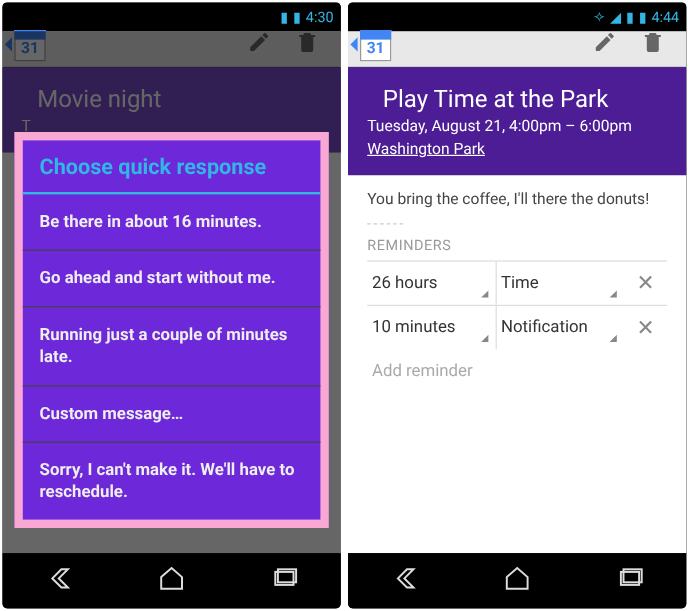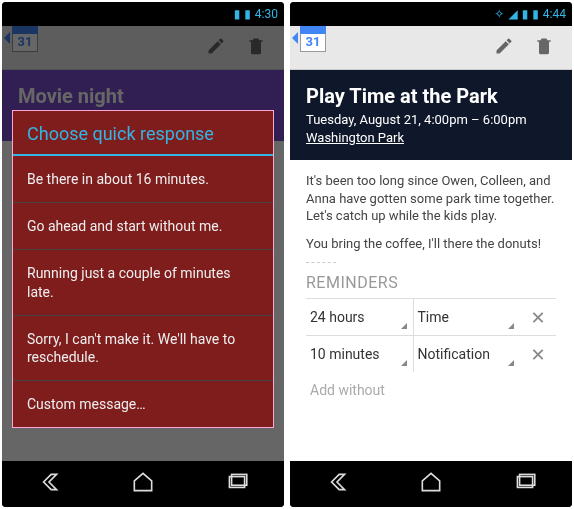--- a/index.html
+++ b/index.html
@@ -1,53 +1,53 @@
 <!DOCTYPE html>
 <html><head>
 <meta charset="utf-8">
 <style>
   * { box-sizing: border-box; margin: 0; padding: 0; }
   body { font-family: Roboto, "Helvetica Neue", Arial, sans-serif; background: #fff; width: 574px; height: 509px; overflow: hidden; display: flex; gap: 6px; padding: 2px; }
   .phone { width: 282px; height: 505px; background: #000; border-radius: 4px; overflow: hidden; display: flex; flex-direction: column; position: relative; }
   
   .status { height: 24px; background: #000; color: #33b5e5; display: flex; justify-content: flex-end; align-items: center; padding: 0 6px; font-size: 12px; gap: 4px; }
   
-  .actionbar { height: 44px; background: #e8e8e8; display: flex; align-items: flex-start; padding: 0 8px; border-bottom: 1px solid #ccc; }
+  .actionbar { height: 30px; background: #e8e8e8; display: flex; align-items: flex-end; padding: 0 8px; border-bottom: 1px solid #ccc; }
   .cal-icon { width: 30px; height: 30px; position: relative; }
   .cal-icon .back { position: absolute; left: -6px; top: 6px; width: 0; height: 0; border-top: 6px solid transparent; border-bottom: 6px solid transparent; border-right: 6px solid #4285f4; }
   .cal-icon .page { position: absolute; left: 2px; top: 0; width: 26px; height: 26px; background: #fff; border: 1px solid #999; }
   .cal-icon .band { position: absolute; left: 2px; top: 0; width: 26px; height: 8px; background: #4285f4; }
   .cal-icon .num { position: absolute; left: 2px; top: 8px; width: 26px; text-align: center; font-size: 13px; font-weight: bold; color: #4285f4; }
   .act-spacer { flex: 1; }
   .act-btn { width: 40px; height: 40px; display: flex; align-items: center; justify-content: center; color: #666; }
   
   .event-head { padding: 14px 16px; color: #fff; }
-  .event-head .title { font-size: 20px; font-weight: 700; margin-bottom: 4px; }
+  .event-head .title { font-size: 20px; font-weight: 400; margin-bottom: 4px; margin-left: 13px; }
   .event-head .sub { font-size: 13px; }
   .event-head .loc { font-size: 13px; text-decoration: underline; margin-top: 2px; display: inline-block; }
   .purple { background: #7c4dcc; }
-  .teal { background: #0f172a; }
+  .teal { background: #4c1d95; }
   
   .event-body { background: #fff; flex: 1; padding: 12px 16px; color: #444; font-size: 13px; overflow: hidden; }
   .event-body p { margin-bottom: 10px; line-height: 1.35; }
   .hr { border: none; border-top: 1px dashed #ccc; margin: 8px 0 10px; width: 30px; }
-  .rem-label { color: #999; font-size: 16px; letter-spacing: 0.5px; margin-bottom: 6px; }
+  .rem-label { color: #999; font-size: 12px; letter-spacing: 0.5px; margin-bottom: 6px; }
   .rem-row { display: flex; align-items: center; border-top: 1px solid #ddd; }
   .rem-row:last-of-type { border-bottom: 1px solid #ddd; }
   .spin { flex: 1; padding: 10px 4px; position: relative; color: #333; font-size: 14px; border-right: 1px solid #ddd; }
   .spin.noborder { border-right: none; }
   .spin::after { content: ""; position: absolute; right: 6px; bottom: 6px; width: 0; height: 0; border-left: 6px solid transparent; border-bottom: 6px solid #888; }
   .rem-x { width: 36px; text-align: center; font-size: 18px; color: #888; }
   .add-rem { color: #aaa; font-size: 14px; padding: 10px 4px; }
   
   .formrow { background: #eee; border-bottom: 1px solid #ccc; padding: 8px 10px; font-size: 13px; color: #666; }
   
   .dim { position: absolute; inset: 24px 0 46px 0; background: rgba(0,0,0,0.6); }
   
-  .dialog { position: absolute; left: 10px; right: 10px; top: 108px; background: #7f1d1d; color: #eee; border: 1px solid #f9a8d4; font-size: 14px; }
+  .dialog { position: absolute; left: 10px; right: 10px; top: 108px; background: #6d28d9; color: #eee; border: 7px solid #f9a8d4; font-size: 14px; font-weight: bold; }
   .dialog .dlg-title { color: #33b5e5; font-size: 18px; padding: 12px 14px 10px; border-bottom: 2px solid #33b5e5; }
   .dialog .opt { padding: 14px 14px; border-bottom: 1px solid #444; line-height: 1.3; }
   .dialog .opt:last-child { border-bottom: none; }
   
   .nav { height: 46px; background: #000; display: flex; align-items: center; justify-content: space-around; }
   .nav svg { width: 26px; height: 26px; }
 </style>
 </head>
 <body>
 
@@ -86,22 +86,22 @@
     <div class="formrow">R</div>
     <div class="formrow">A</div>
   </div>
 
   <div class="dim"></div>
   <div class="dialog">
     <div class="dlg-title">Choose quick response</div>
     <div class="opt">Be there in about 16 minutes.</div>
     <div class="opt">Go ahead and start without me.</div>
     <div class="opt">Running just a couple of minutes late.</div>
+    <div class="opt">Custom message…</div>
     <div class="opt">Sorry, I can't make it. We'll have to reschedule.</div>
-    <div class="opt">Custom message…</div>
   </div>
 
   <div class="nav">
     <div><svg viewBox="0 0 24 24">
           <path fill="none" stroke="#ddd" stroke-width="1.5" d="M14 5l-7 7 7 7h5l-7-7 7-7z"></path>
         </svg></div>
     <div><svg viewBox="0 0 24 24">
           <path fill="none" stroke="#ddd" stroke-width="1.5" d="M4 11l8-7 8 7v9H4z"></path>
         </svg></div>
     <div><svg viewBox="0 0 24 24">
@@ -137,36 +137,34 @@
           <path fill="#666" d="M6 7h12v13a2 2 0 0 1-2 2H8a2 2 0 0 1-2-2V7zm3-4h6l1 2h4v2H4V5h4l1-2z"></path>
         </svg>
     </div>
   </div>
   <div class="event-head teal">
     <div class="title">Play Time at the Park</div>
     <div class="sub">Tuesday, August 21, 4:00pm – 6:00pm</div>
     <a class="loc">Washington Park</a>
   </div>
   <div class="event-body">
-    <p style="white-space:pre-line">It's been too long since Owen, Colleen, and Anna have gotten some park time together.
-Let's catch up while the kids play.</p>
     <p>You bring the coffee, I'll there the donuts!</p>
     <hr class="hr">
     <div class="rem-label">REMINDERS</div>
     <div class="rem-row">
-      <div class="spin">24 hours</div>
+      <div class="spin">26 hours</div>
       <div class="spin noborder">Time</div>
       <div class="rem-x"><span>✕</span></div>
     </div>
     <div class="rem-row">
       <div class="spin">10 minutes</div>
       <div class="spin noborder">Notification</div>
       <div class="rem-x"><span>✕</span></div>
     </div>
-    <div class="add-rem">Add without</div>
+    <div class="add-rem">Add reminder</div>
   </div>
   <div class="nav">
     <div><svg viewBox="0 0 24 24">
           <path fill="none" stroke="#ddd" stroke-width="1.5" d="M14 5l-7 7 7 7h5l-7-7 7-7z"></path>
         </svg></div>
     <div><svg viewBox="0 0 24 24">
           <path fill="none" stroke="#ddd" stroke-width="1.5" d="M4 11l8-7 8 7v9H4z"></path>
         </svg></div>
     <div><svg viewBox="0 0 24 24">
           <rect x="5" y="7" width="14" height="10" fill="none" stroke="#ddd" stroke-width="1.5"></rect>

